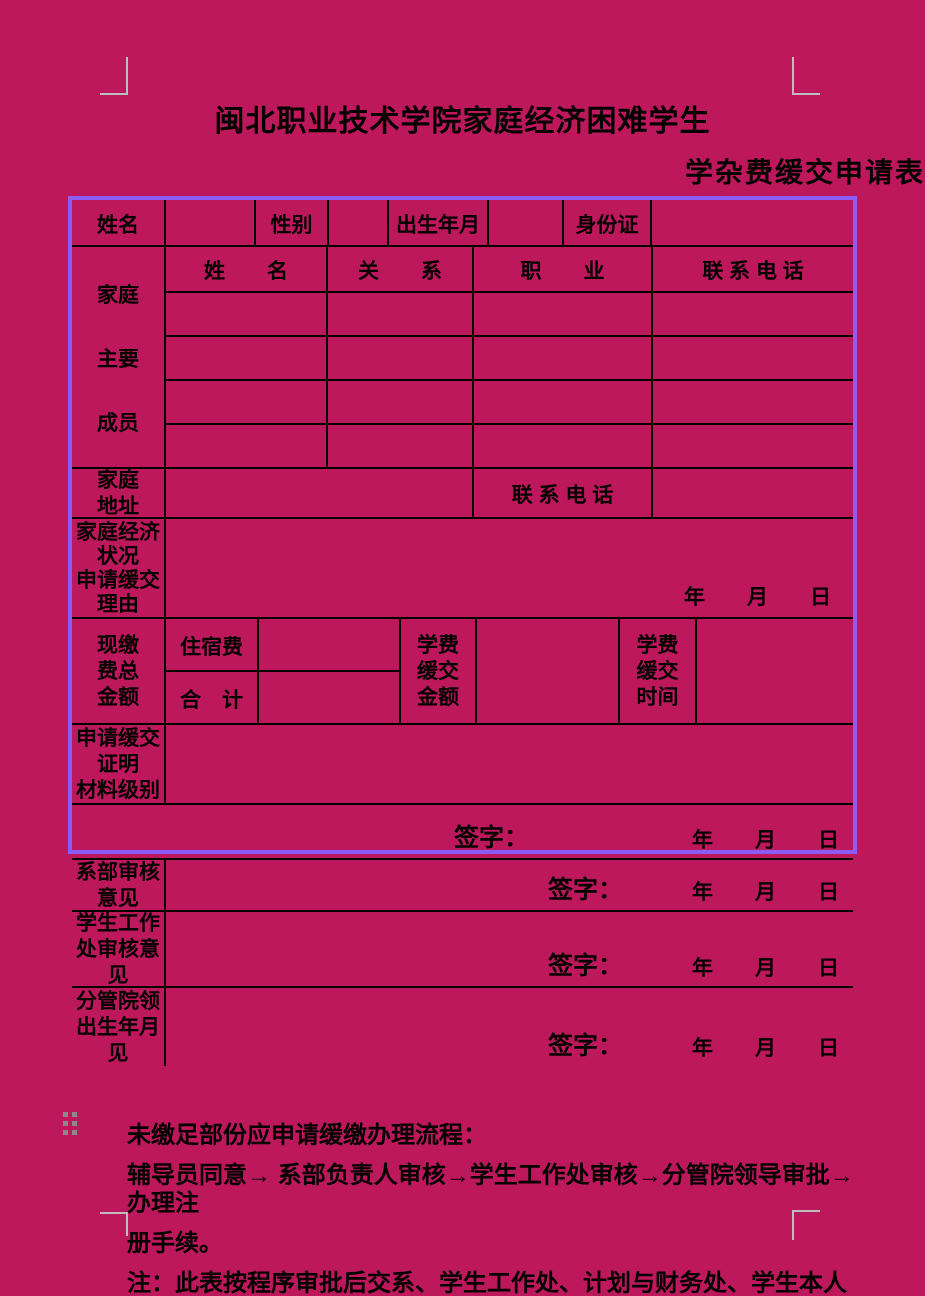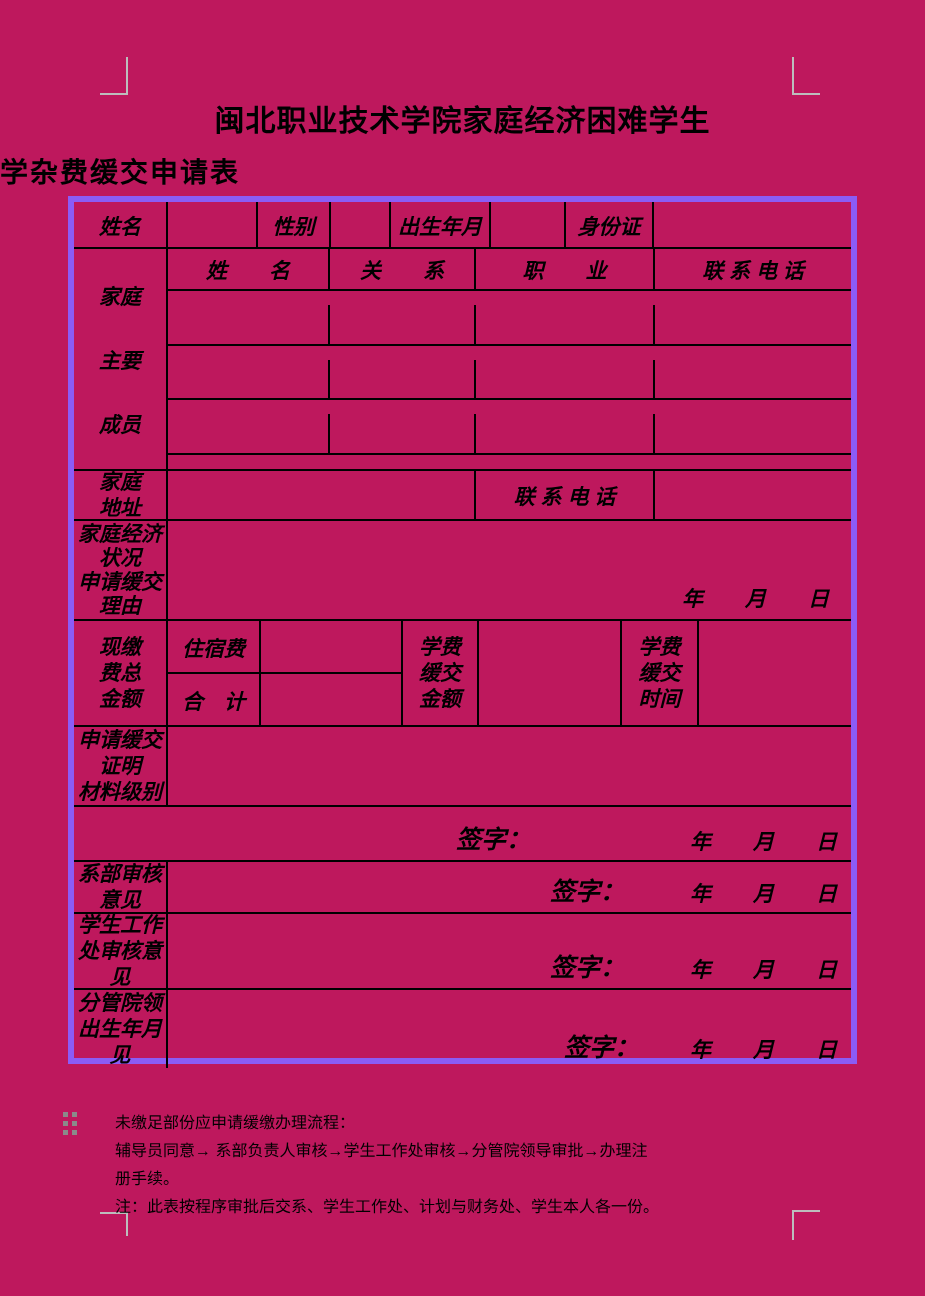--- a/index.html
+++ b/index.html
@@ -1,40 +1,40 @@
 <!DOCTYPE html>
 <html lang="zh-CN"><head>
 <meta charset="utf-8">
 <style>
   html,body{margin:0;padding:0;background:#ffffff;}
   .page{position:relative;width:925px;height:1296px;background:#be185d;overflow:hidden;
         font-family:"Liberation Sans","DejaVu Sans",sans-serif;color:#000;font-weight:bold;}
   .title1{position:absolute;left:0;top:96px;width:925px;text-align:center;
           font-size:30px;font-weight:bold;margin:0;letter-spacing:1px;}
-  .title2{position:absolute;left:0;top:150px;width:925px;text-align:left;
+  .title2{position:absolute;left:0;top:150px;width:925px;text-align:right;
           font-size:28px;font-weight:bold;margin:0;letter-spacing:2px;}
-  .tbl{position:absolute;left:68px;top:196px;width:789px;height:868px;
-       border:6px solid #8b5cf6;box-sizing:border-box;display:flex;flex-direction:column;font-style:italic;}
+  .tbl{position:absolute;left:68px;top:196px;width:789px;height:658px;
+       border:4px solid #8b5cf6;box-sizing:border-box;display:flex;flex-direction:column;}
   .row{display:flex;border-bottom:2px solid #000;box-sizing:border-box;flex:0 0 auto;}
   .row.nb{border-bottom:none;}
   .cell{display:flex;align-items:center;justify-content:center;border-right:2px solid #000;
         box-sizing:border-box;font-size:21px;overflow:hidden;}
   .cell.lastc{border-right:none;}
   .colcell{flex-direction:column;justify-content:center;line-height:26px;}
   .vside{flex-direction:column;justify-content:space-around;padding:14px 0;}
-  .grow{flex:1 1 auto;gap:14px;}
+  .grow{flex:1 1 auto;}
   .subcol{display:flex;flex-direction:column;box-sizing:border-box;}
   .subrow{display:flex;border-bottom:2px solid #000;box-sizing:border-box;}
   .subrow.nb{border-bottom:none;}
   .rel{position:relative;}
   .signlbl{position:absolute;left:382px;bottom:5px;font-size:25px;}
   .datelbl{position:absolute;right:14px;bottom:5px;font-size:21px;}
   .ecodate{position:absolute;right:22px;bottom:7px;font-size:21px;}
   .notes{position:absolute;left:115px;top:1109px;width:760px;}
-  .notes p{margin:0;font-size:16px;line-height:28px;font-weight:normal;}
+  .notes p{margin:12px;font-size:24px;line-height:28px;font-weight:bold;}
   .crop{position:absolute;box-sizing:border-box;}
   .crop.tl{left:100px;top:57px;width:28px;height:38px;border-right:2px solid #bdbdbd;border-bottom:2px solid #bdbdbd;}
   .crop.tr{left:792px;top:57px;width:28px;height:38px;border-left:2px solid #bdbdbd;border-bottom:2px solid #bdbdbd;}
   .crop.bl{left:100px;top:1212px;width:28px;height:24px;border-right:2px solid #bdbdbd;border-top:2px solid #bdbdbd;}
   .crop.br{left:792px;top:1210px;width:28px;height:30px;border-left:2px solid #bdbdbd;border-top:2px solid #bdbdbd;}
   .dots{position:absolute;left:63px;top:1112px;display:grid;grid-template-columns:5px 5px;
         grid-auto-rows:5px;gap:4px;}
   .dots span{background:#8a8a8a;width:5px;height:5px;display:block;}
 </style>
 </head>

